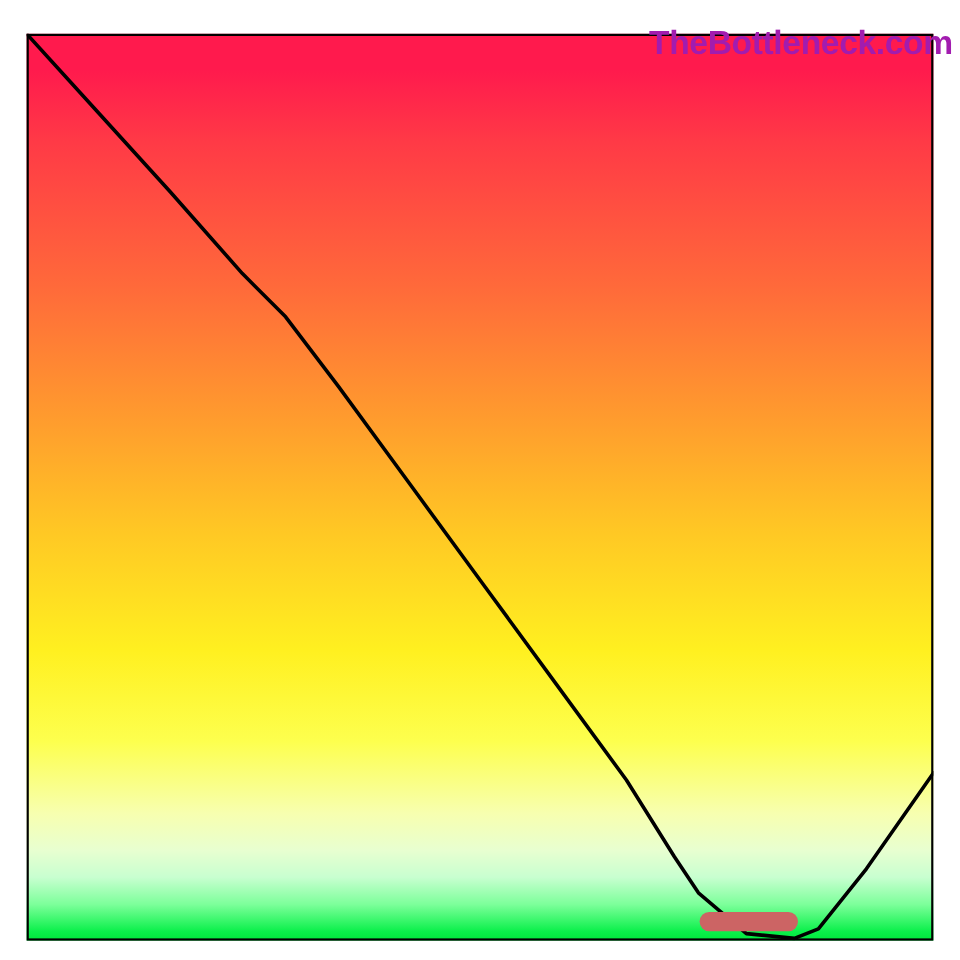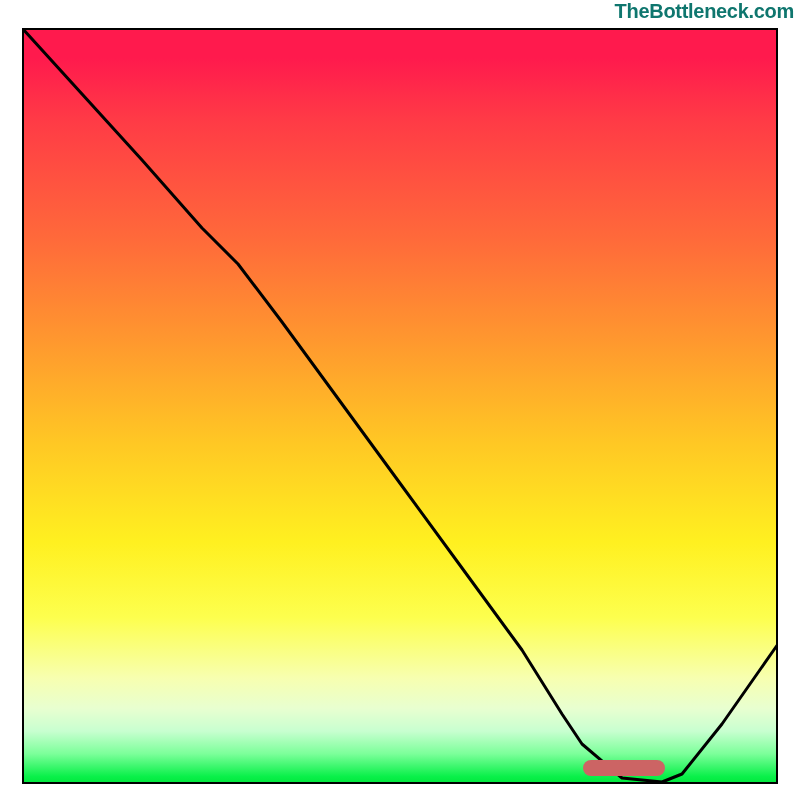--- a/index.html
+++ b/index.html
@@ -1,24 +1,24 @@
 <!DOCTYPE html>
 <html><head>
 <meta charset="utf-8">
 <style>
   * { margin: 0; padding: 0; box-sizing: border-box; }
   html, body { width: 800px; height: 800px; overflow: hidden; background: #fff; }
   .wrap { position: relative; width: 800px; height: 800px; }
   .watermark {
     position: absolute;
-    top: 0; right: 6px;
+    top: 20px; right: 6px;
     font-family: Arial, Helvetica, sans-serif;
-    font-size: 20px;
+    font-size: 28px;
     font-weight: 600;
-    color: #0f766e;
+    color: #a21caf;
     letter-spacing: -0.3px;
     z-index: 10;
   }
   .plot-area {
     position: absolute;
     left: 22px; top: 28px;
     width: 756px; height: 756px;
     overflow: hidden;
   }
   .gradient {

